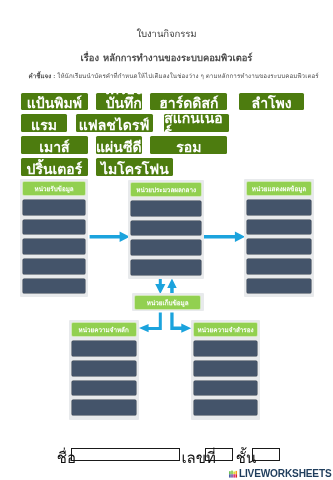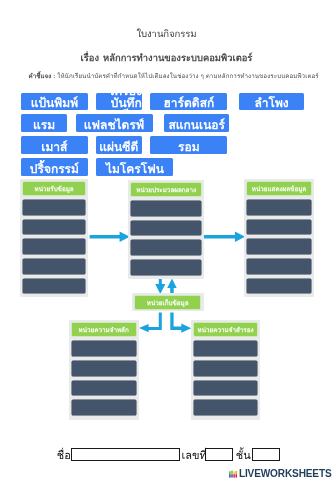--- a/index.html
+++ b/index.html
@@ -15,23 +15,23 @@
   .subject{position:absolute;left:0;top:50px;width:333px;text-align:center;
            font-size:9.4px;font-weight:bold;color:#4a4a4a;}
   .subject .pre{margin-right:4px;}
   .instr{position:absolute;left:28.5px;top:71px;width:300px;
          font-size:6.2px;letter-spacing:0.1px;color:#4a4a4a;white-space:nowrap;}
   .instr .lbl{font-weight:bold;}
 
   
   .cards{position:absolute;left:21px;top:92.5px;width:290px;}
   .cardrow{display:flex;gap:8px;margin-bottom:4.4px;}
-  .card{height:17.5px;background:#3b82f6;border-radius:1.5px;
+  .card{height:17.5px;background:#4d7c0f;border-radius:1.5px;
         display:flex;align-items:center;justify-content:center;
-        color:#ffffff;font-size:12px;font-weight:bold;line-height:1;
+        color:#ffffff;font-size:14px;font-weight:bold;line-height:1;
         padding-top:4.2px;box-sizing:border-box;overflow:hidden;}
   .card.c1{width:66.8px;}
   .card.c2{width:46px;text-align:right;}
   .card.c3{width:77px;}
   .card.c4{width:65px;}
   .card.c3{margin-left:.6px;}
   .card.c4{margin-left:3.7px;}
 
   
   .panel{position:absolute;background:#E8EAEC;border-radius:1px;
@@ -50,21 +50,21 @@
   #panel-storage{left:131.8px;top:293.0px; width:71.8px; height:18.4px;}
   #panel-main   {left:68.6px; top:320.2px; width:70.2px; height:99.5px;}
   #panel-second {left:191.3px;top:320.2px; width:68.6px; height:99.5px;}
   #panel-storage .hdr{height:13.2px;}
 
   
   .arrows{position:absolute;left:0;top:0;width:333px;height:480px;
           pointer-events:none;}
 
   
-  .flabel{position:absolute;font-size:11px;color:#111111;line-height:1;z-index:3;
+  .flabel{position:absolute;font-size:15px;color:#111111;line-height:1;z-index:3;
           white-space:nowrap;}
   #lbl-name  {left:56.8px; top:449.5px;}
   #lbl-number{left:181.4px;top:449.5px;}
   #lbl-class {left:235.8px;top:449.5px;}
   .fbox{position:absolute;box-sizing:border-box;border:1.2px solid #1a1a1a;
         background:#ffffff;height:13.2px;top:448px;}
   #box-name  {left:71px; width:109.4px;}
   #box-number{left:205.4px;width:27.5px;}
   #box-class {left:252.2px;width:27.9px;}
 
@@ -102,21 +102,21 @@
       <div class="card c2">แรม</div>
       <div class="card c3">แฟลชไดรฟ์</div>
       <div class="card c4">สแกนเนอร์</div>
     </div>
     <div class="cardrow">
       <div class="card c1">เมาส์</div>
       <div class="card c2">แผ่นซีดี</div>
       <div class="card c3">รอม</div>
     </div>
     <div class="cardrow">
-      <div class="card c1">ปริ้จกรรม์</div>
+      <div class="card c1">ปริ้นเตอร์</div>
       <div class="card c3">ไมโครโฟน</div>
     </div>
   </div>
 
   <svg class="arrows" viewBox="0 0 333 480">
     <g fill="#1BA3DD">
       <path d="M89.6 235.1 H119.6 V231.6 L129.8 236.85 L119.6 242.1 V238.6 H89.6 Z"></path>
       <path d="M203.6 235.1 H234.9 V231.6 L245.1 236.85 L234.9 242.1 V238.6 H203.6 Z"></path>
       <path d="M158.8 277.6 h3.0 V284.0 h3.6 l-5.1 10.0 l-5.1 -10.0 h3.6 Z"></path>
       <path d="M170.2 294.8 h3.5 V288.0 h3.0 l-4.75 -9.6 l-4.75 9.6 h3.0 Z"></path>

